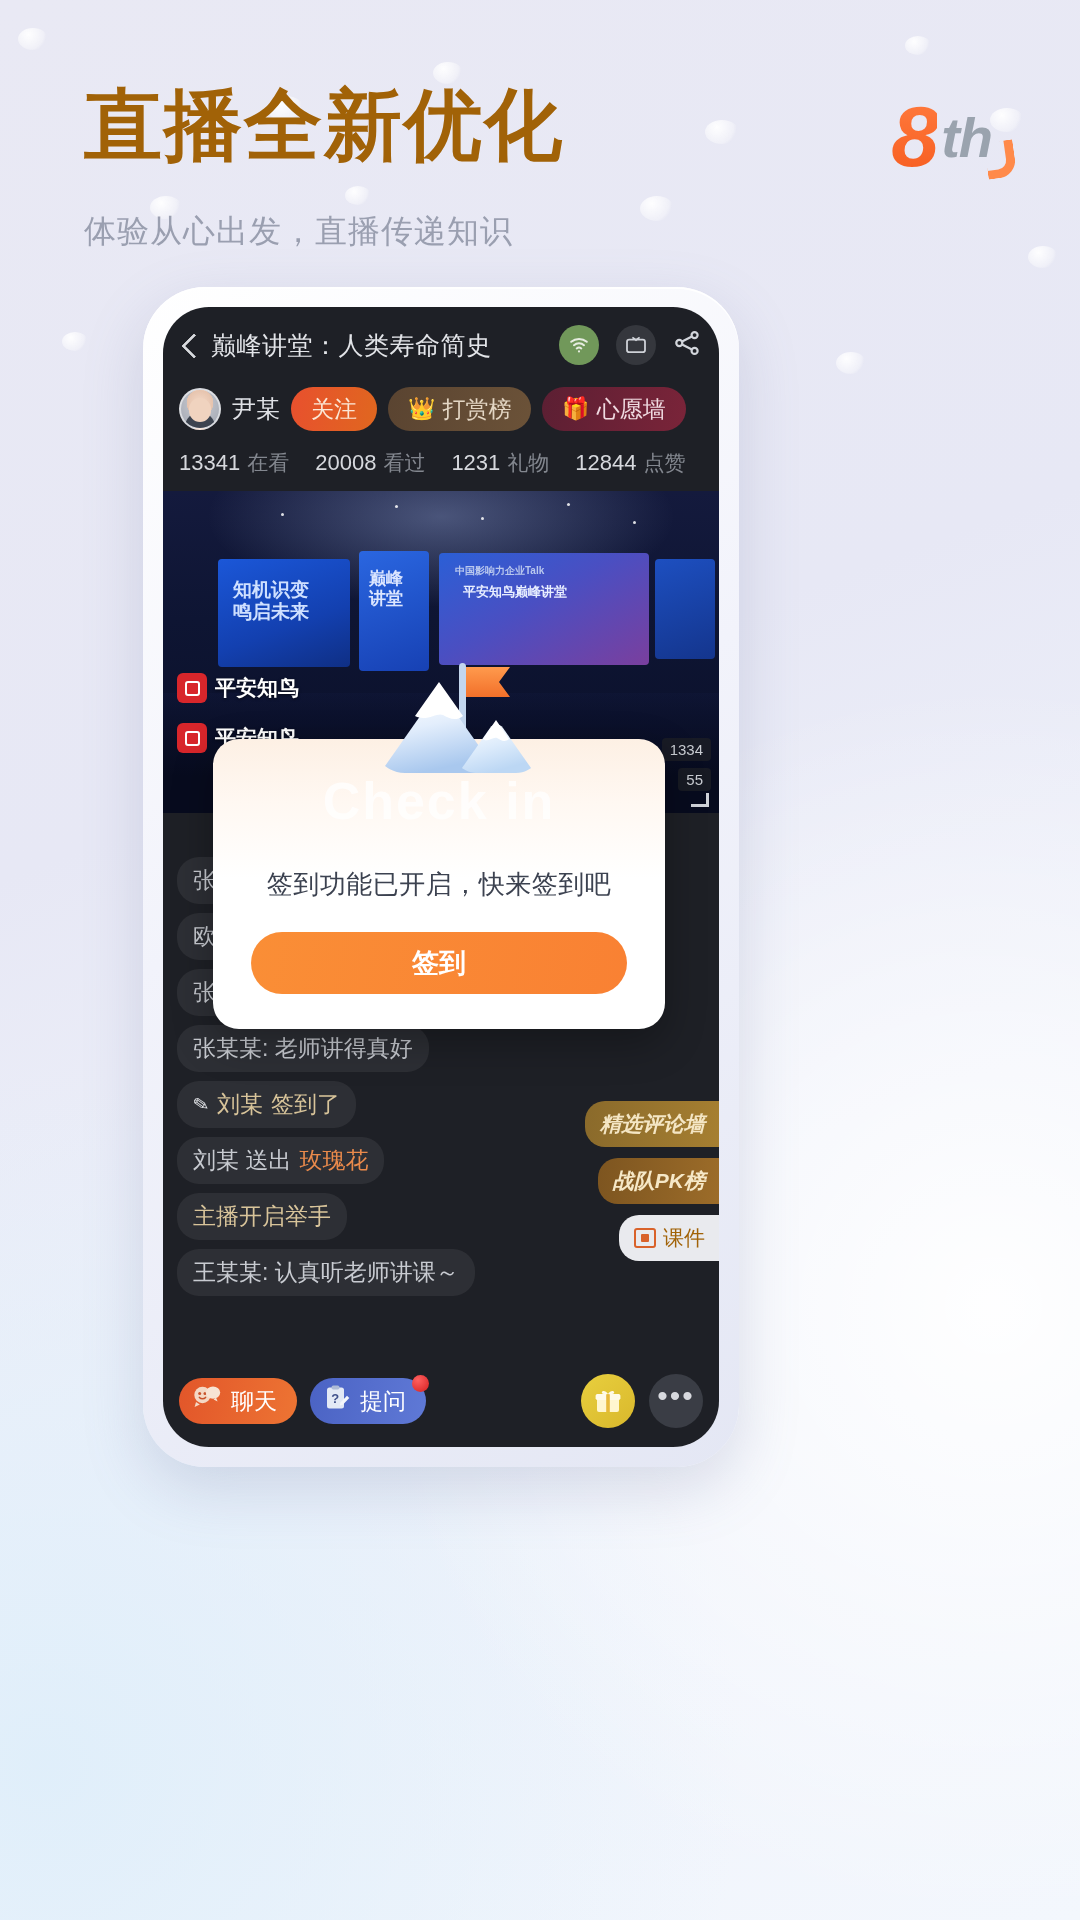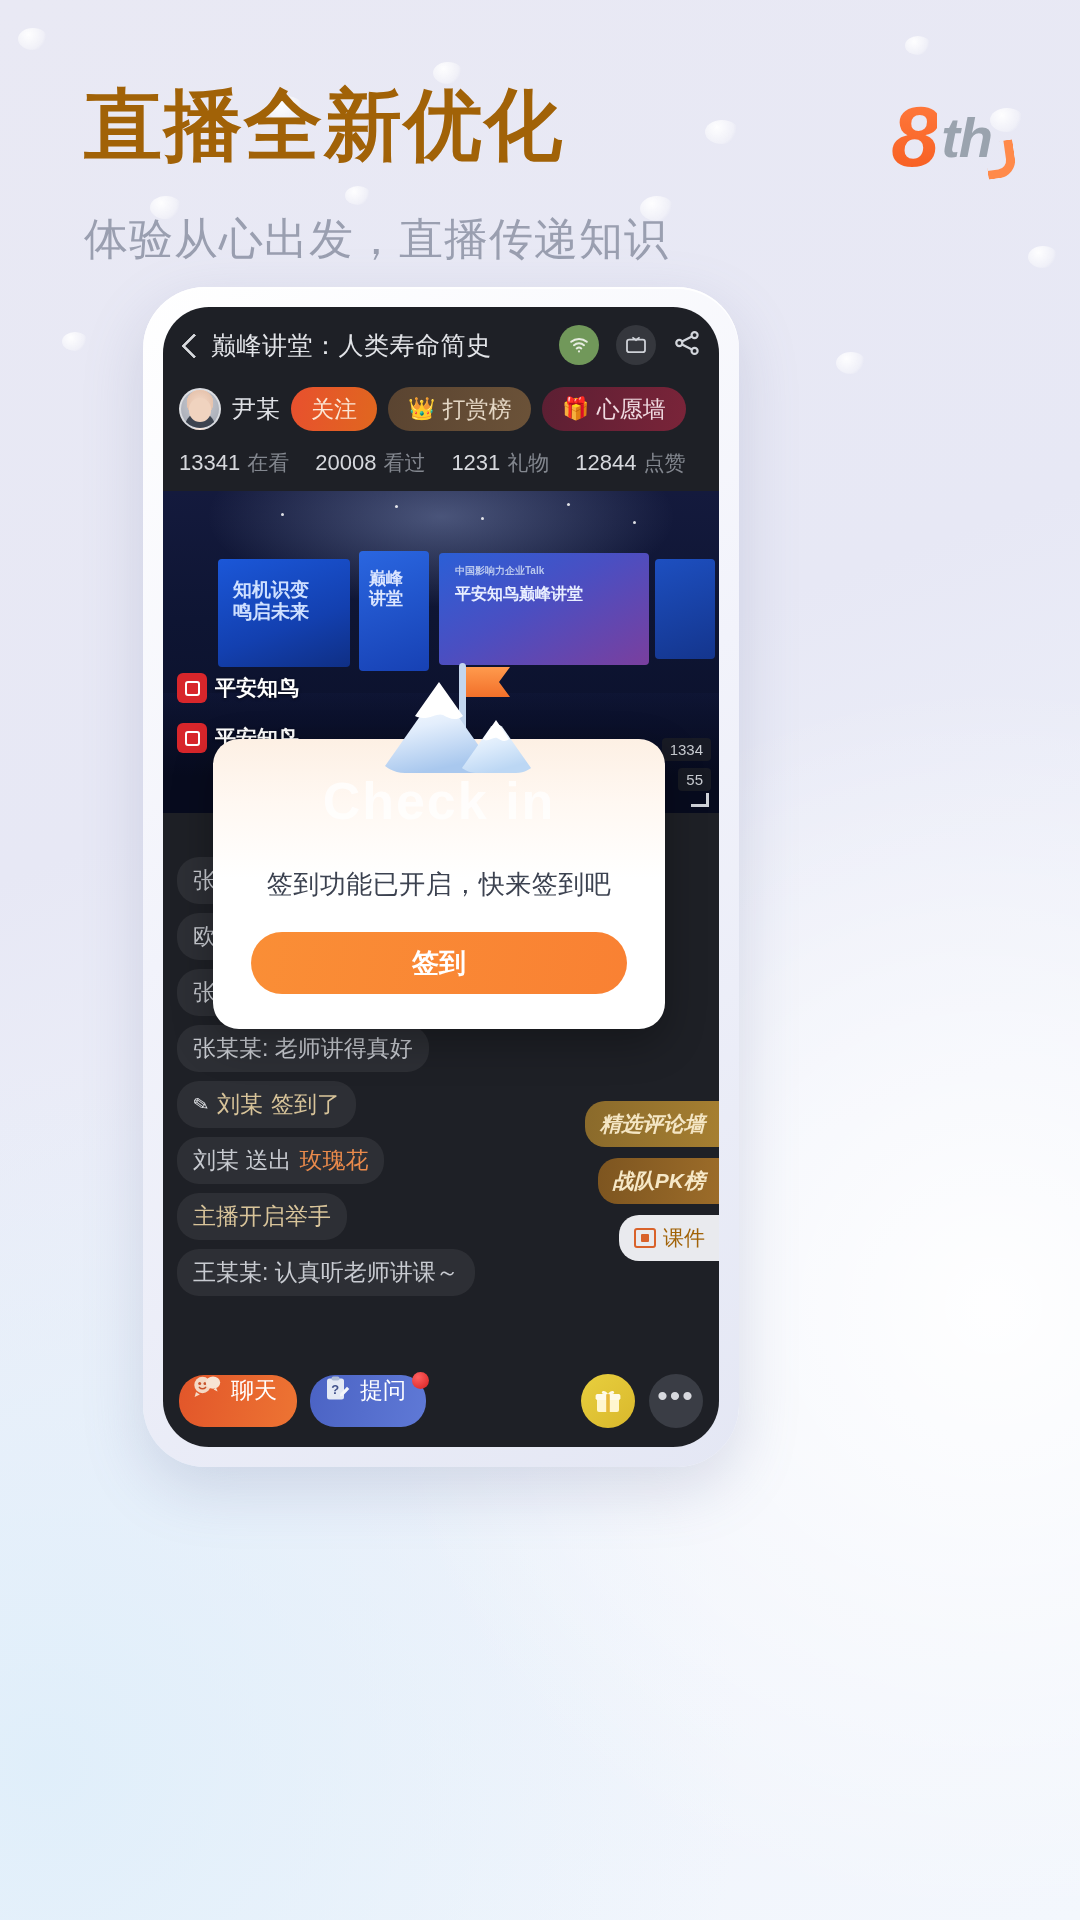--- a/index.html
+++ b/index.html
@@ -21,21 +21,21 @@
     background: radial-gradient(circle at 35% 30%, rgba(255,255,255,.95), rgba(255,255,255,.35) 60%, rgba(255,255,255,0) 72%);
     filter: blur(.4px); pointer-events: none; }
 
   
   .headline-wrap { position: absolute; left: 84px; top: 86px; width: 920px; }
   .headline {
     font-size: 78px; font-weight: 700; color: #a16207;
     letter-spacing: 2px; line-height: 1.0; white-space: nowrap;
   }
   .subhead {
-    margin-top: 46px; font-size: 44px; color: #9a9fb0; font-weight: 400;
+    margin-top: 46px; font-size: 32px; color: #9a9fb0; font-weight: 400;
     letter-spacing: 1px; white-space: nowrap;
   }
 
   
   .logo8 { position: absolute; right: 72px; top: 84px; display: flex; align-items: flex-end; height: 92px; }
   .logo8 .eight {
     font-size: 86px; font-weight: 800; font-style: italic;
     background: linear-gradient(180deg, #ff7a3d 0%, #f75e21 100%);
     -webkit-background-clip: text; background-clip: text; color: transparent;
     line-height: .92; letter-spacing: -2px;
@@ -127,21 +127,21 @@
     background: linear-gradient(160deg, #1b57d8 0%, #1340b0 60%, #0f2f85 100%); }
   .p-mid { left: 196px; top: 60px; width: 70px; height: 120px;
     background: linear-gradient(160deg, #2a66e0 0%, #1741b4 100%); }
   .p-right { left: 276px; top: 62px; width: 210px; height: 112px;
     background: linear-gradient(150deg, #2b5fd6 0%, #4a4fc2 45%, #7a3f9e 100%); }
   .p-far { left: 492px; top: 68px; width: 60px; height: 100px;
     background: linear-gradient(160deg, #1d4fc0 0%, #14358d 100%); }
   .ptxt { position: absolute; color: #dce6ff; font-weight: 700; line-height: 1.15; }
   .ptxt.t1 { left: 70px; top: 88px; font-size: 19px; color: #cfe0ff; }
   .ptxt.t2 { left: 206px; top: 78px; font-size: 17px; text-align: left; width: 52px; }
-  .ptxt.t3 { left: 292px; top: 94px; font-size: 16px; color: #e8eeff; }
+  .ptxt.t3 { left: 300px; top: 94px; font-size: 13px; color: #e8eeff; }
   .ptxt.t4 { left: 292px; top: 74px; font-size: 10px; color: #b9c8ee; }
   .floor { position: absolute; left: 0; right: 0; bottom: 0; height: 120px;
     background: linear-gradient(180deg, rgba(20,28,70,.2) 0%, #070b1e 70%); }
   .sparkle { position: absolute; width: 3px; height: 3px; border-radius: 50%; background: #fff; opacity: .85; }
   .wm { position: absolute; display: flex; align-items: center; gap: 8px; }
   .wm-icon { width: 30px; height: 30px; border-radius: 6px; background: #d8262b; display:flex; align-items:center; justify-content:center; }
   .wm-icon span { display:block; width:15px; height:15px; border:2.5px solid #fff; border-radius:3px; }
   .wm-txt { color: #fff; font-size: 21px; font-weight: 700; text-shadow: 0 1px 3px rgba(0,0,0,.6); }
   .wm1 { left: 14px; top: 182px; }
   .wm2 { left: 14px; top: 232px; }
@@ -175,21 +175,21 @@
     font-size: 21px; white-space: nowrap;
   }
   .rt-comment { background: linear-gradient(95deg, #8a6a2b 0%, #a67f31 100%); color: #f4e6c4; font-weight: 700; font-style: italic; }
   .rt-pk { background: linear-gradient(95deg, #7d5520 0%, #9c6c29 100%); color: #f6e8c7; font-weight: 700; font-style: italic; }
   .rt-ware { background: #e9eaee; color: #a16207; font-weight: 500; }
   .rt-ware .wicon { width: 22px; height: 20px; border: 2.5px solid #d9622a; border-radius: 3px; display:flex; align-items:center; justify-content:center; }
   .rt-ware .wicon i { display:block; width: 8px; height: 8px; background: #d9622a; border-radius: 1px; }
 
   
   .bottom-bar { position: absolute; left: 0; right: 0; bottom: 0; height: 92px; display: flex; align-items: center; padding: 0 16px; gap: 13px; }
-  .bb-pill { display: flex; align-items: flex-start; gap: 9px; height: 52px; border-radius: 25px; padding: 0 20px 0 13px; position: relative; }
+  .bb-pill { display: flex; align-items: center; gap: 9px; height: 46px; border-radius: 25px; padding: 0 20px 0 13px; position: relative; }
   .bb-chat { background: linear-gradient(100deg, #e2562a 0%, #ed7433 100%); color: #fff; font-size: 23px; }
   .bb-ask { background: linear-gradient(100deg, #4b63c4 0%, #5f79d6 100%); color: #fff; font-size: 23px; }
   .dot-red { position: absolute; right: -3px; top: -3px; width: 17px; height: 17px; border-radius: 50%;
     background: radial-gradient(circle at 35% 30%, #ff6060, #d41f1f); }
   .bb-right { margin-left: auto; display: flex; align-items: center; gap: 14px; }
   .round-btn { width: 54px; height: 54px; border-radius: 50%; display: flex; align-items: center; justify-content: center; }
   .rb-gift { background: linear-gradient(140deg, #e8cf3e 0%, #d9b82c 100%); }
   .rb-more { background: #3a3d45; color: #d7d9de; font-size: 30px; letter-spacing: 2px; line-height: 0.2; padding-bottom: 10px; }
 
   

